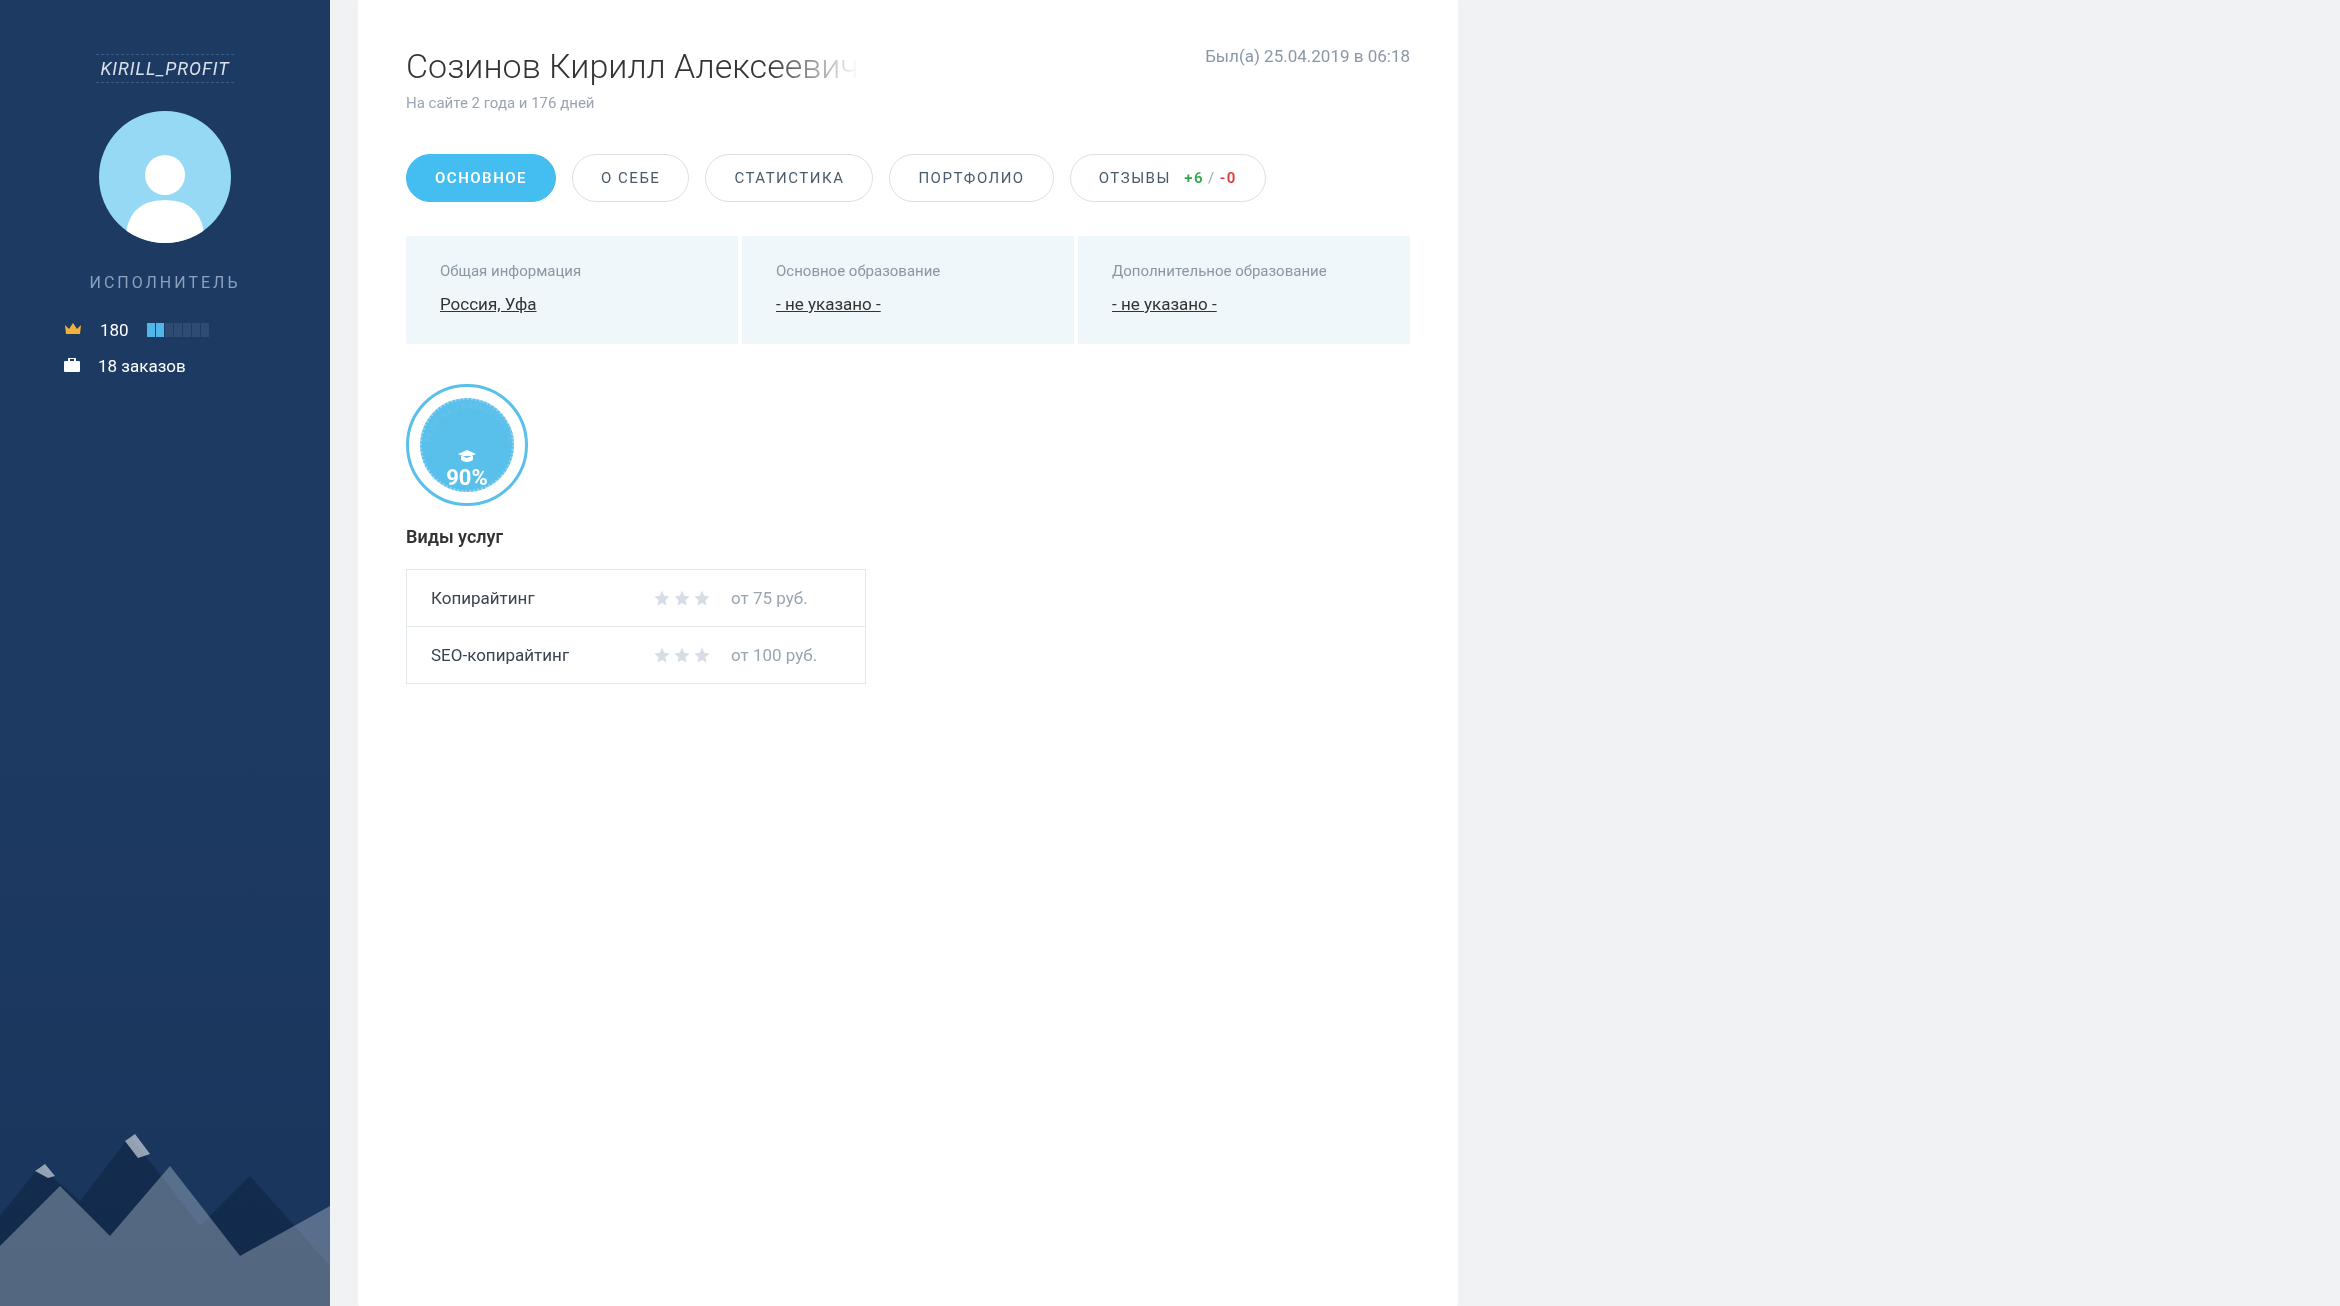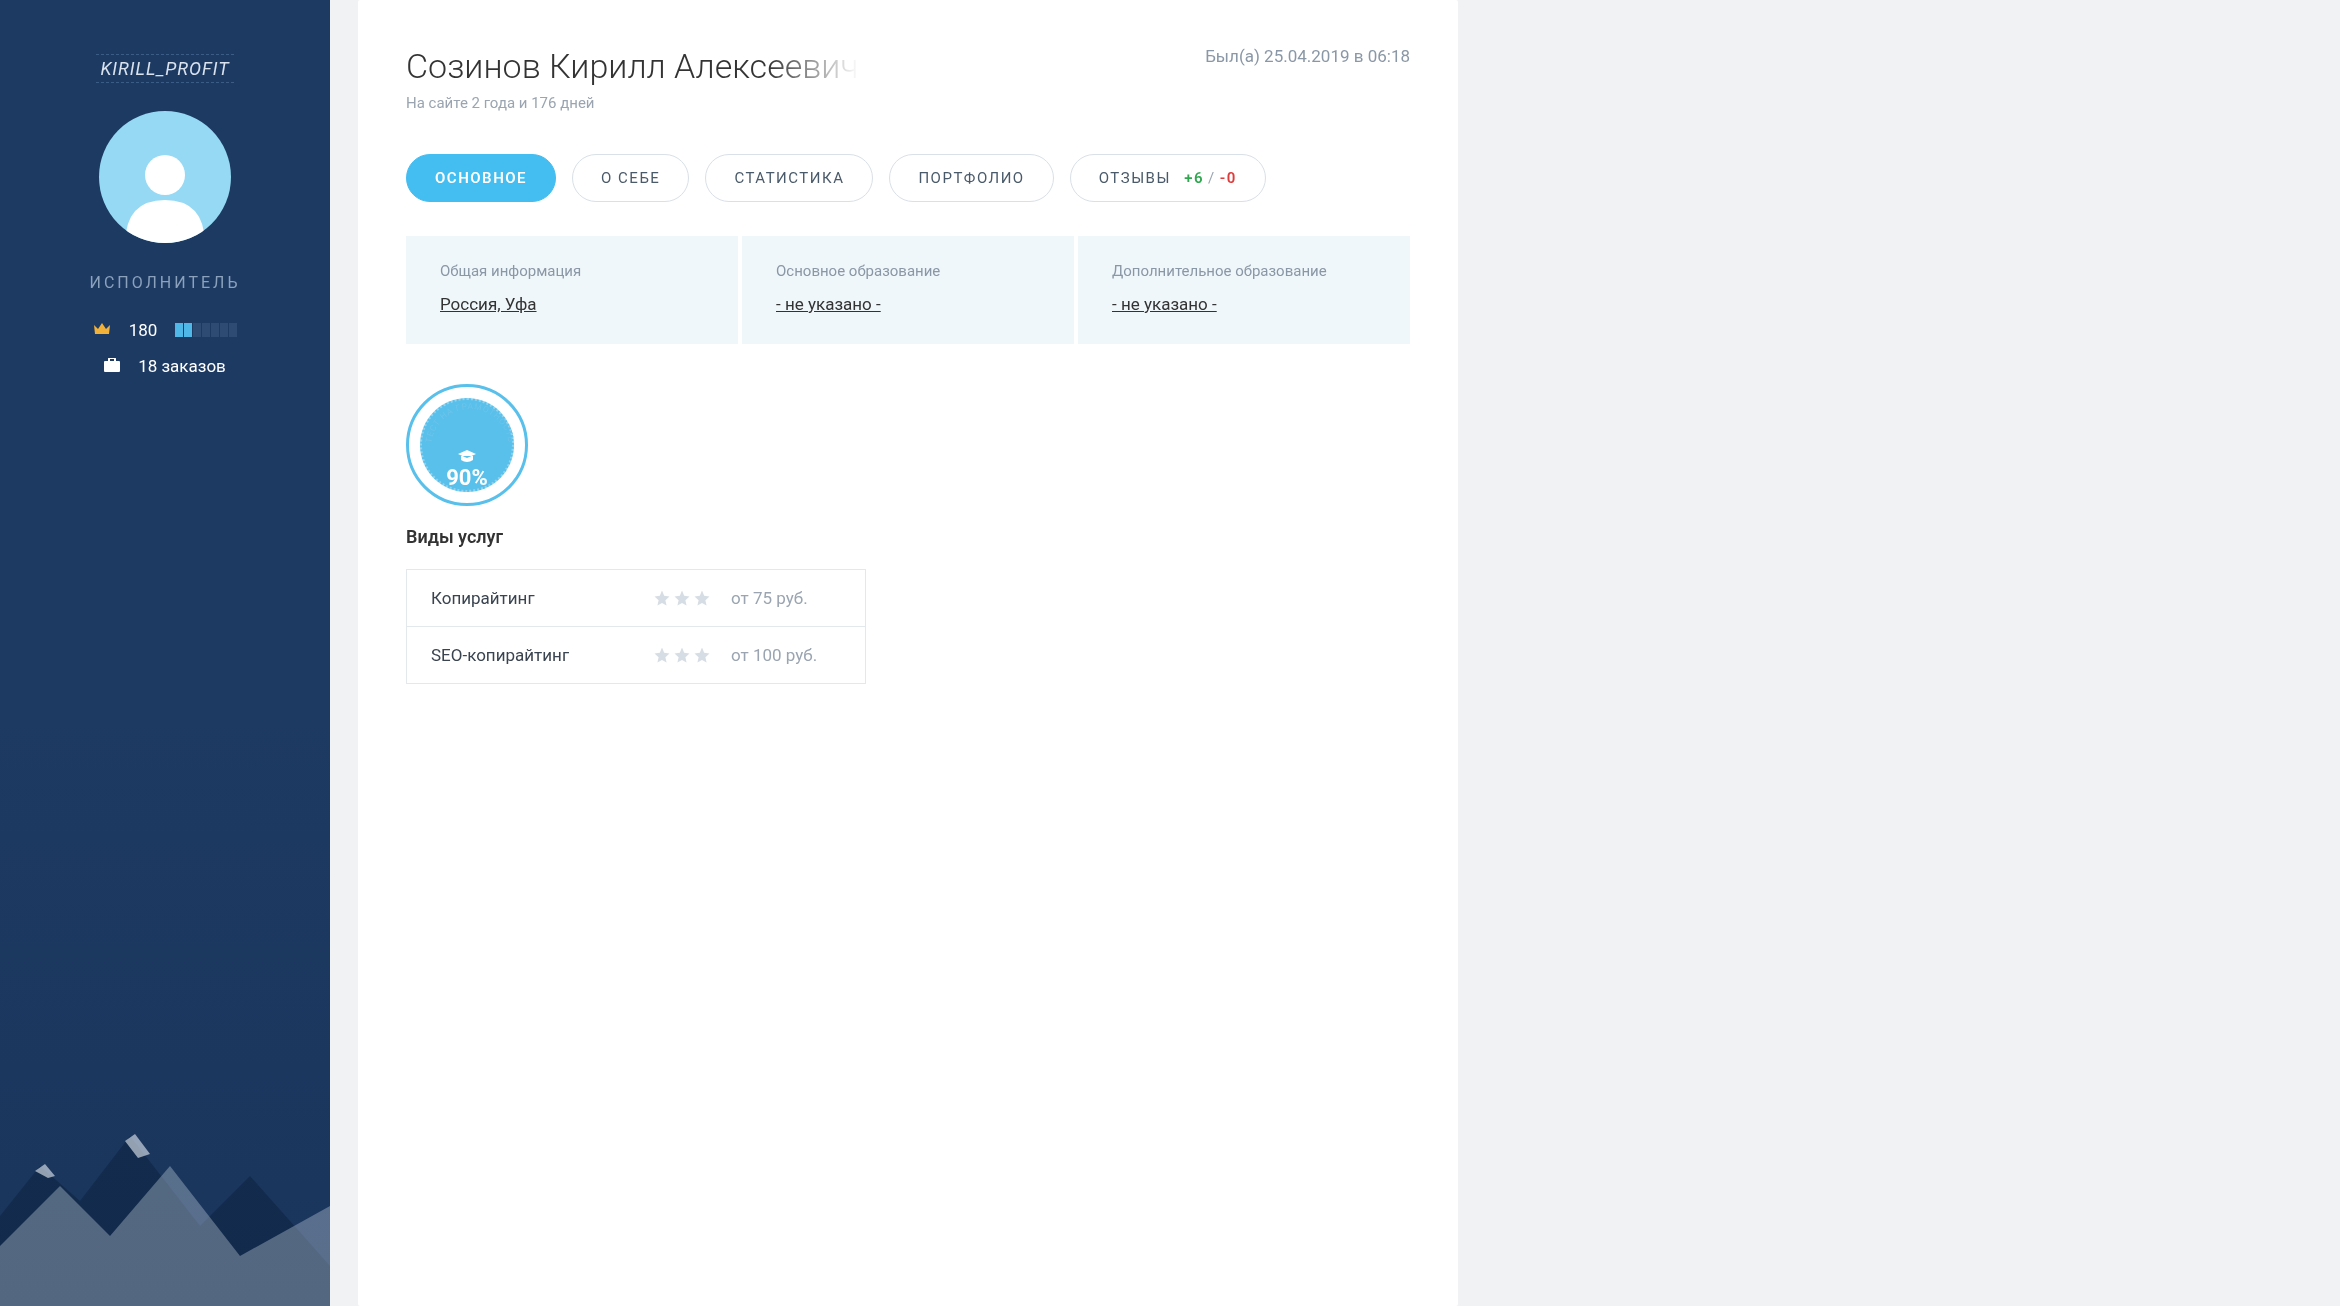--- a/index.html
+++ b/index.html
@@ -50,21 +50,21 @@
     color: #8ba1bc;
   }
   .stats-block {
     margin-top: 28px;
     width: 100%;
     padding: 0 64px;
     display: flex;
     flex-direction: column;
     gap: 16px;
   }
-  .stat-row { display: flex; align-items: center; gap: 18px; font-size: 17px; color: #fff; justify-content: center; }
+  .stat-row { display: flex; align-items: center; gap: 18px; font-size: 17px; color: #fff; }
   .crown { color: #f2b23a; }
   .rating-bar { display: flex; gap: 1px; }
   .rating-seg { width: 8px; height: 14px; background: #2e4b74; }
   .rating-seg.filled { background: #4fb8e8; }
   .briefcase { color: #fff; }
 
   
   .main {
     flex: 1;
     background: #fff;

